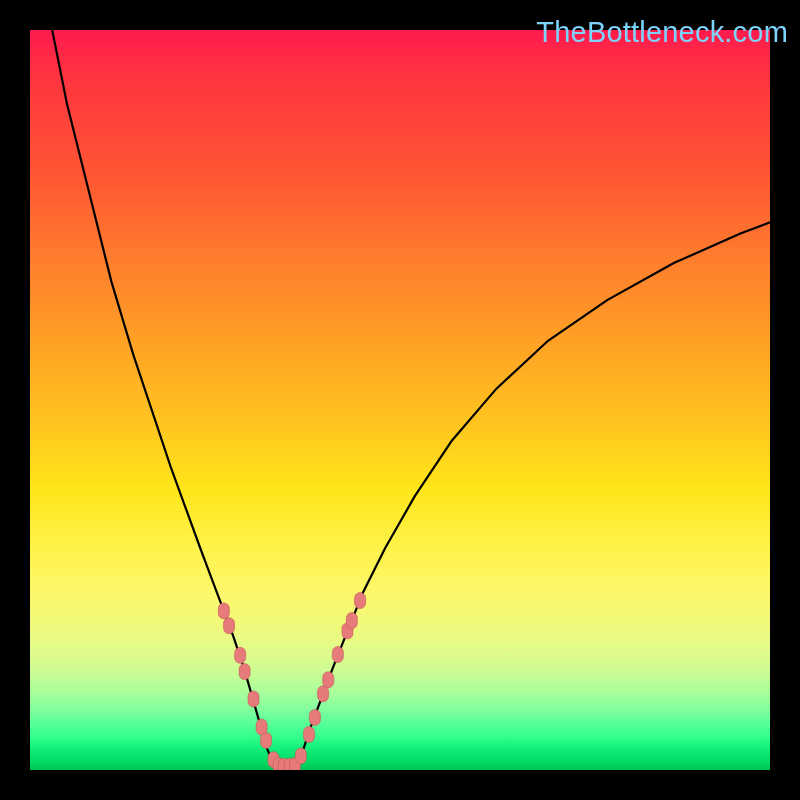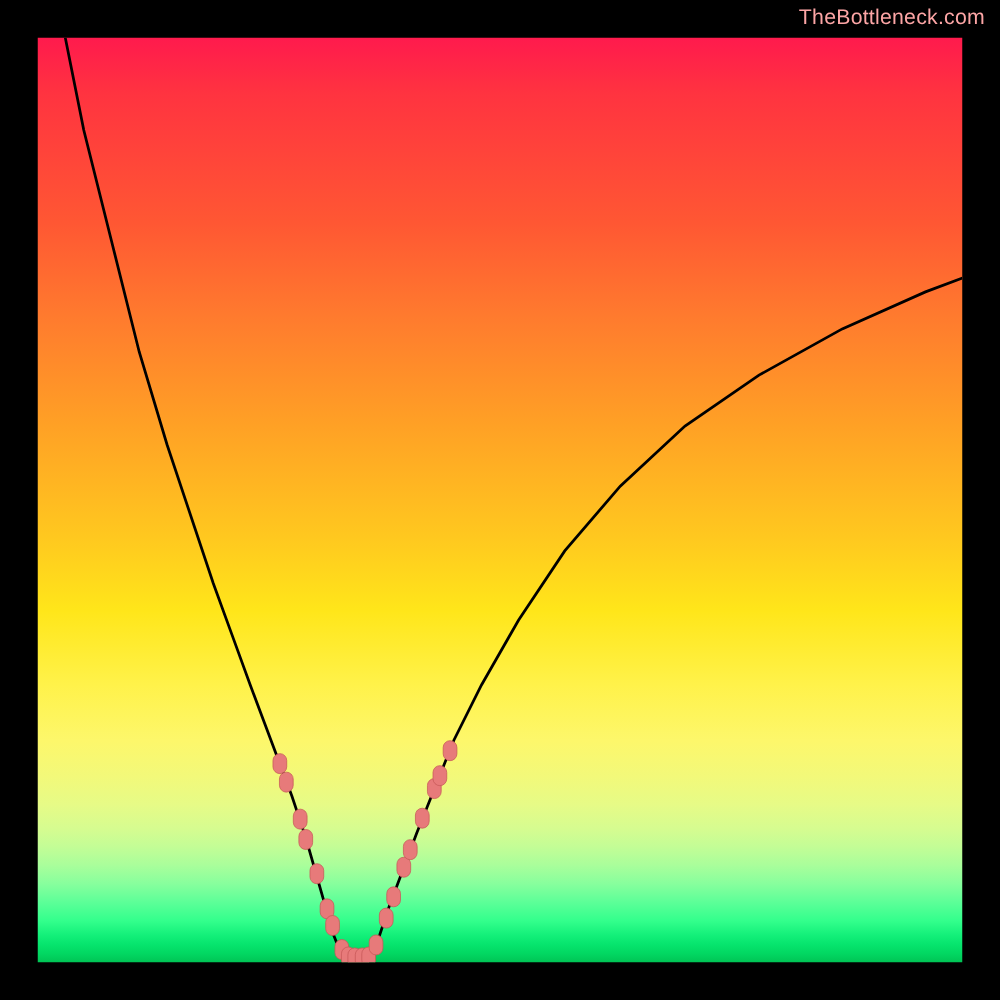--- a/index.html
+++ b/index.html
@@ -60,24 +60,24 @@
   }
   svg.curves {
     position: absolute;
     top: 0;
     left: 0;
     width: 740px;
     height: 740px;
   }
   .watermark {
     position: absolute;
-    top: 4px;
+    top: 16px;
     right: 12px;
-    color: #fca5a5;
-    font-size: 17px;
+    color: #7dd3fc;
+    font-size: 29px;
     font-weight: 500;
     letter-spacing: 0.2px;
   }
 </style>
 </head>
 <body>
 
 <div class="frame">
   <div class="plot-area">
     <div class="gradient-bg"></div>

